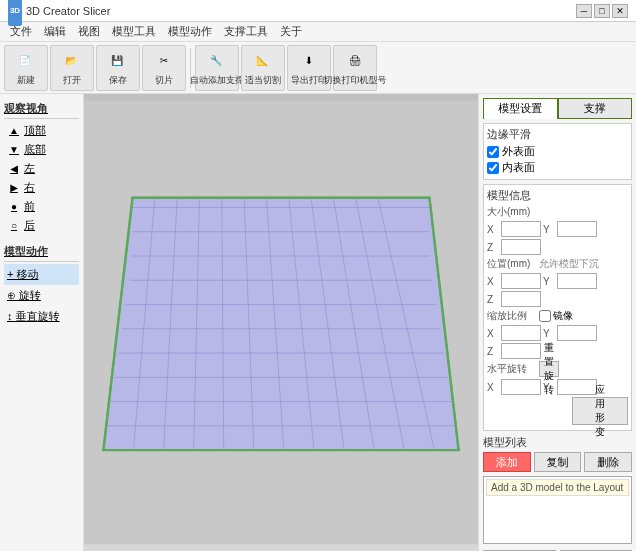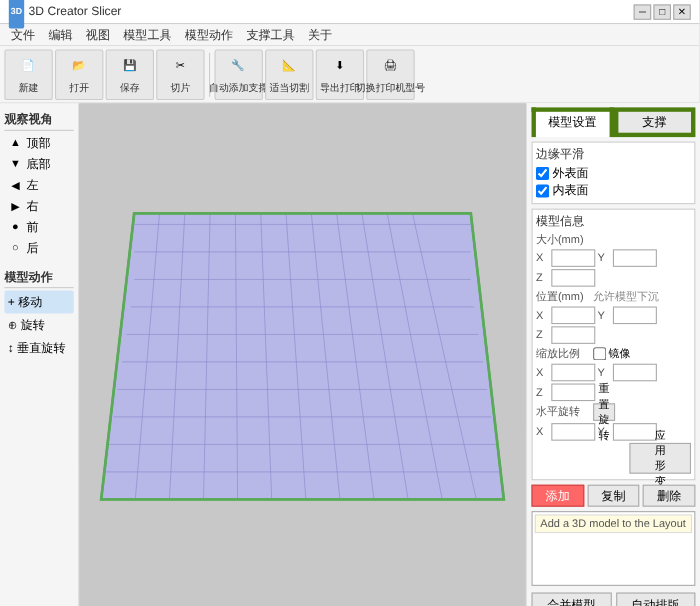--- a/index.html
+++ b/index.html
@@ -21,35 +21,35 @@
     .toolbar { background: #f5f5f5; height: 52px; display: flex; align-items: center; padding: 2px 4px; border-bottom: 1px solid #ddd; gap: 2px; }
     .tool-btn { display: flex; flex-direction: column; align-items: center; justify-content: center; width: 44px; height: 46px; background: #e8e8e8; border: 1px solid #ccc; cursor: pointer; font-size: 10px; gap: 2px; border-radius: 2px; }
     .tool-icon { width: 24px; height: 24px; display: flex; align-items: center; justify-content: center; }
     .tool-label { font-size: 9px; color: #333; white-space: nowrap; }
     .toolbar-sep { width: 1px; height: 40px; background: #ccc; margin: 0 2px; }
     
     
     .main { display: flex; flex: 1; height: calc(551px - 22px - 20px - 52px); }
     
     
-    .left-panel { width: 72px; background: #f5f5f5; border-right: 1px solid #ddd; padding: 4px; }
+    .left-panel { width: 84px; background: #f5f5f5; border-right: 1px solid #ddd; padding: 4px; text-decoration: underline; }
     .panel-section-title { font-size: 11px; color: #333; font-weight: bold; padding: 3px 0 2px 0; border-bottom: 1px solid #ccc; margin-bottom: 2px; }
     .view-btn { display: flex; align-items: center; gap: 3px; padding: 2px 3px; font-size: 11px; cursor: pointer; border-radius: 2px; }
     .view-icon { width: 14px; height: 14px; display: flex; align-items: center; justify-content: center; font-size: 10px; }
     .action-btn { display: flex; align-items: center; gap: 3px; padding: 3px 3px; font-size: 11px; cursor: pointer; border-radius: 2px; }
     .action-btn.active { background: #d0e4f7; }
     
     
     .viewport { flex: 1; background: #c8c8c8; position: relative; overflow: hidden; }
     .viewport-canvas { width: 100%; height: 100%; position: relative; background: linear-gradient(180deg, #c0c0c0 0%, #d8d8d8 100%); }
     
     
     .right-panel { width: 158px; background: #f5f5f5; border-left: 1px solid #ddd; padding: 4px; overflow-y: auto; }
     .right-tabs { display: flex; margin-bottom: 4px; }
-    .right-tab { flex: 1; text-align: center; padding: 2px 4px; font-size: 11px; cursor: pointer; border: 4px solid #4d7c0f; background: #e8e8e8; }
+    .right-tab { flex: 1; text-align: center; padding: 2px 4px; font-size: 11px; cursor: pointer; border: 1px solid #4d7c0f; background: #e8e8e8; }
     .right-tab.active { background: #fff; border-bottom: none; }
     .section-group { border: 1px solid #ccc; padding: 3px; margin-bottom: 4px; background: #fff; }
     .section-group-title { font-size: 11px; color: #333; margin-bottom: 2px; font-weight: normal; }
     .checkbox-row { display: flex; align-items: center; gap: 3px; font-size: 11px; margin: 1px 0; }
     .input-row { display: flex; align-items: center; gap: 2px; margin: 2px 0; font-size: 10px; }
     .input-label { color: #555; min-width: 12px; }
     .input-field { width: 40px; height: 16px; border: 1px solid #aaa; font-size: 10px; padding: 0 2px; background: #fff; }
     .row-label { font-size: 10px; color: #555; min-width: 50px; }
     .hint-text { font-size: 10px; color: #888; }
     .checkbox-inline { width: 12px; height: 12px; }
@@ -289,20 +289,21 @@
         <span class="input-label">Y</span>
         <input type="text" class="input-field" value="" style="">
       </div>
 
       <div class="input-row" style="justify-content:flex-end; margin-top:2px;">
         <button class="model-list-btn" style="height:28px;font-size:10px;flex:0;padding:0 22px;text-align:center;">应用形变</button>
       </div>
     </div>
 
     <div class="model-list-section">
+      <div class="model-list-title">模型列表</div>
       <div class="model-list-btns">
         <button class="model-list-btn add">添加</button>
         <button class="model-list-btn">复制</button>
         <button class="model-list-btn">删除</button>
       </div>
       <div class="model-list-area">
         <div class="model-list-tooltip">Add a 3D model to the Layout</div>
       </div>
     </div>
 

